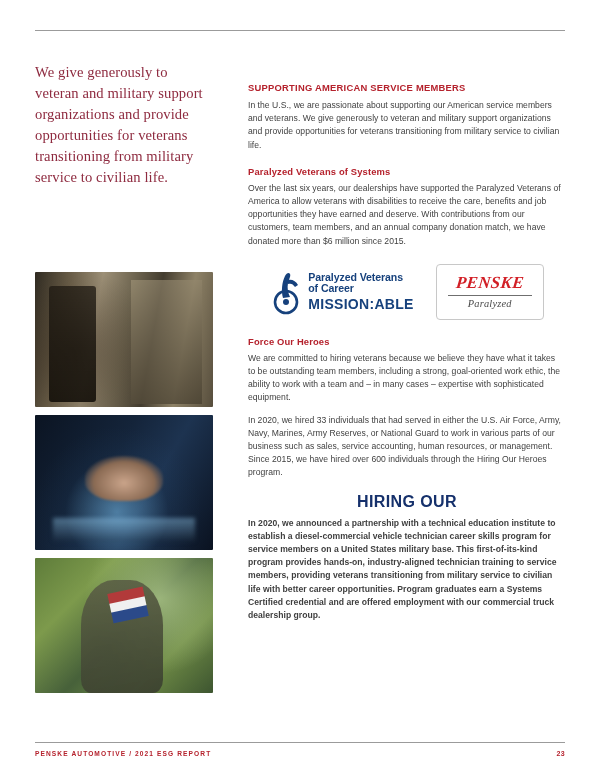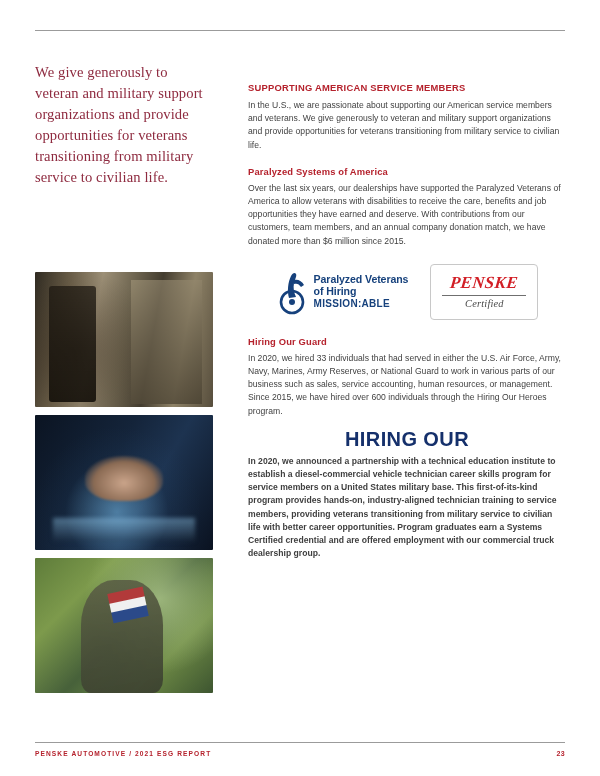--- a/index.html
+++ b/index.html
@@ -208,21 +208,21 @@
     display: block;
   }
   .pva-line2 {
     font-size: 10.6px;
     font-weight: bold;
     color: #16417c;
     letter-spacing: -0.1px;
     display: block;
   }
   .pva-line3 {
-    font-size: 10px;
+    font-size: 14px;
     font-weight: bold;
     color: #16417c;
     letter-spacing: 0.3px;
     display: block;
     margin-top: 2px;
   }
   .penske-logo {
     width: 108px;
     height: 56px;
     border: 1.6px solid #c8c8c8;
@@ -258,21 +258,21 @@
     letter-spacing: 0.2px;
     line-height: 1;
   }
 
   
   .hoh-logo {
     margin: 12px 0 6px 0;
     text-align: center;
   }
   .hoh-line1 {
-    font-size: 20px;
+    font-size: 16px;
     font-weight: bold;
     color: #15306b;
     letter-spacing: 0.4px;
     line-height: 19px;
     display: block;
   }
   .hoh-line2 {
     font-size: 24px;
     font-weight: bold;
     color: #15306b;
@@ -338,48 +338,49 @@
     <div class="photo photo-wall"></div>
     <div class="photo photo-laptop"></div>
     <div class="photo photo-hug"></div>
   </div>
 
   <div class="right-col">
 
     <h2 class="section-head">SUPPORTING AMERICAN SERVICE MEMBERS</h2>
     <p class="body">In the U.S., we are passionate about supporting our American service members and veterans. We give generously to veteran and military support organizations and provide opportunities for veterans transitioning from military service to civilian life.</p>
 
-    <h3 class="sub-head">Paralyzed Systems of America</h3>
+    <h3 class="sub-head">Paralyzed Veterans of Systems</h3>
     <p class="body">Over the last six years, our dealerships have supported the Paralyzed Veterans of America to allow veterans with disabilities to receive the care, benefits and job opportunities they have earned and deserve. With contributions from our customers, team members, and an annual company donation match, we have donated more than $6 million since 2015.</p>
 
     <div class="logo-row">
       <div class="pva-logo">
         <div class="pva-mark">
           <svg width="32" height="48" viewBox="0 0 32 48" xmlns="http://www.w3.org/2000/svg">
             <circle cx="16" cy="34" r="11" fill="none" stroke="#16417c" stroke-width="2.6"></circle>
             <circle cx="16" cy="34" r="3" fill="#16417c"></circle>
             <path d="M13 30 C11 23 12 14 15 8 C16.5 5 19 4 20 6 C21 8 19 11 18 15 C17 20 18 25 20 29 Z" fill="#16417c"></path>
             <path d="M18 12 C22 11 26 13 28 17 L25 19 C23 16 21 15 18 16 Z" fill="#16417c"></path>
           </svg>
         </div>
         <div class="pva-text">
           <span class="pva-line1">Paralyzed Veterans</span>
-          <span class="pva-line2">of Hiring</span>
+          <span class="pva-line2">of Career</span>
           <span class="pva-line3">MISSION:ABLE</span>
         </div>
       </div>
 
       <div class="penske-logo">
         <span class="penske-word">PENSKE</span>
         <span class="penske-rule"></span>
-        <span class="penske-sub">Certified</span>
+        <span class="penske-sub">Paralyzed</span>
       </div>
     </div>
 
-    <h3 class="sub-head">Hiring Our Guard</h3>
+    <h3 class="sub-head">Force Our Heroes</h3>
+    <p class="body">We are committed to hiring veterans because we believe they have what it takes to be outstanding team members, including a strong, goal-oriented work ethic, the ability to work with a team and – in many cases – expertise with sophisticated equipment.</p>
     <p class="body">In 2020, we hired 33 individuals that had served in either the U.S. Air Force, Army, Navy, Marines, Army Reserves, or National Guard to work in various parts of our business such as sales, service accounting, human resources, or management. Since 2015, we have hired over 600 individuals through the Hiring Our Heroes program.</p>
 
     <div class="hoh-logo">
       <span class="hoh-line1">HIRING OUR</span>
     </div>
 
     <p class="body tight">In 2020, we announced a partnership with a technical education institute to establish a diesel-commercial vehicle technician career skills program for service members on a United States military base. This first-of-its-kind program provides hands-on, industry-aligned technician training to service members, providing veterans transitioning from military service to civilian life with better career opportunities. Program graduates earn a Systems Certified credential and are offered employment with our commercial truck dealership group.</p>
 
   </div>
 

